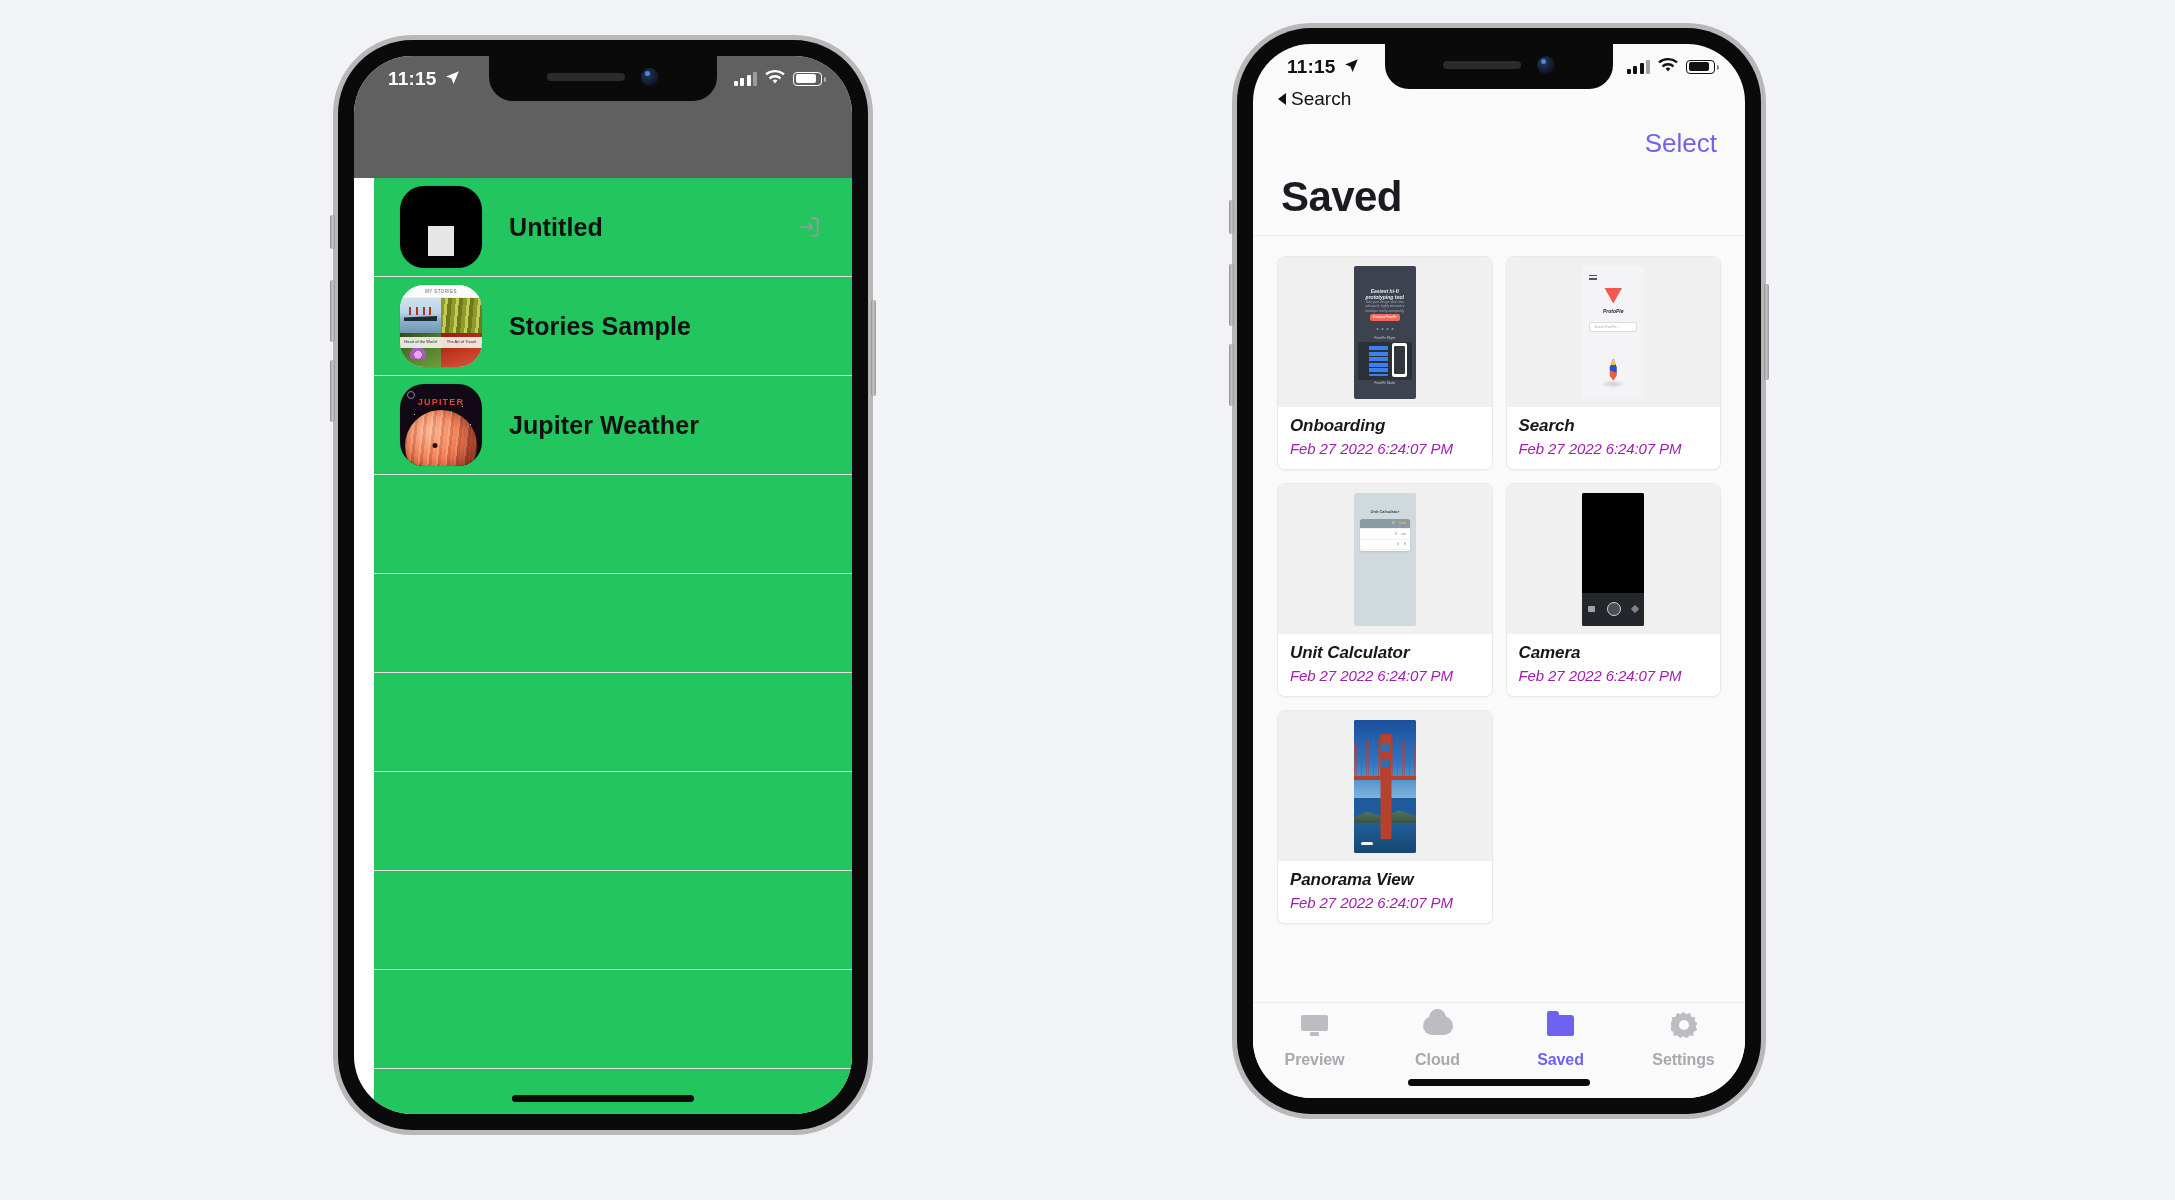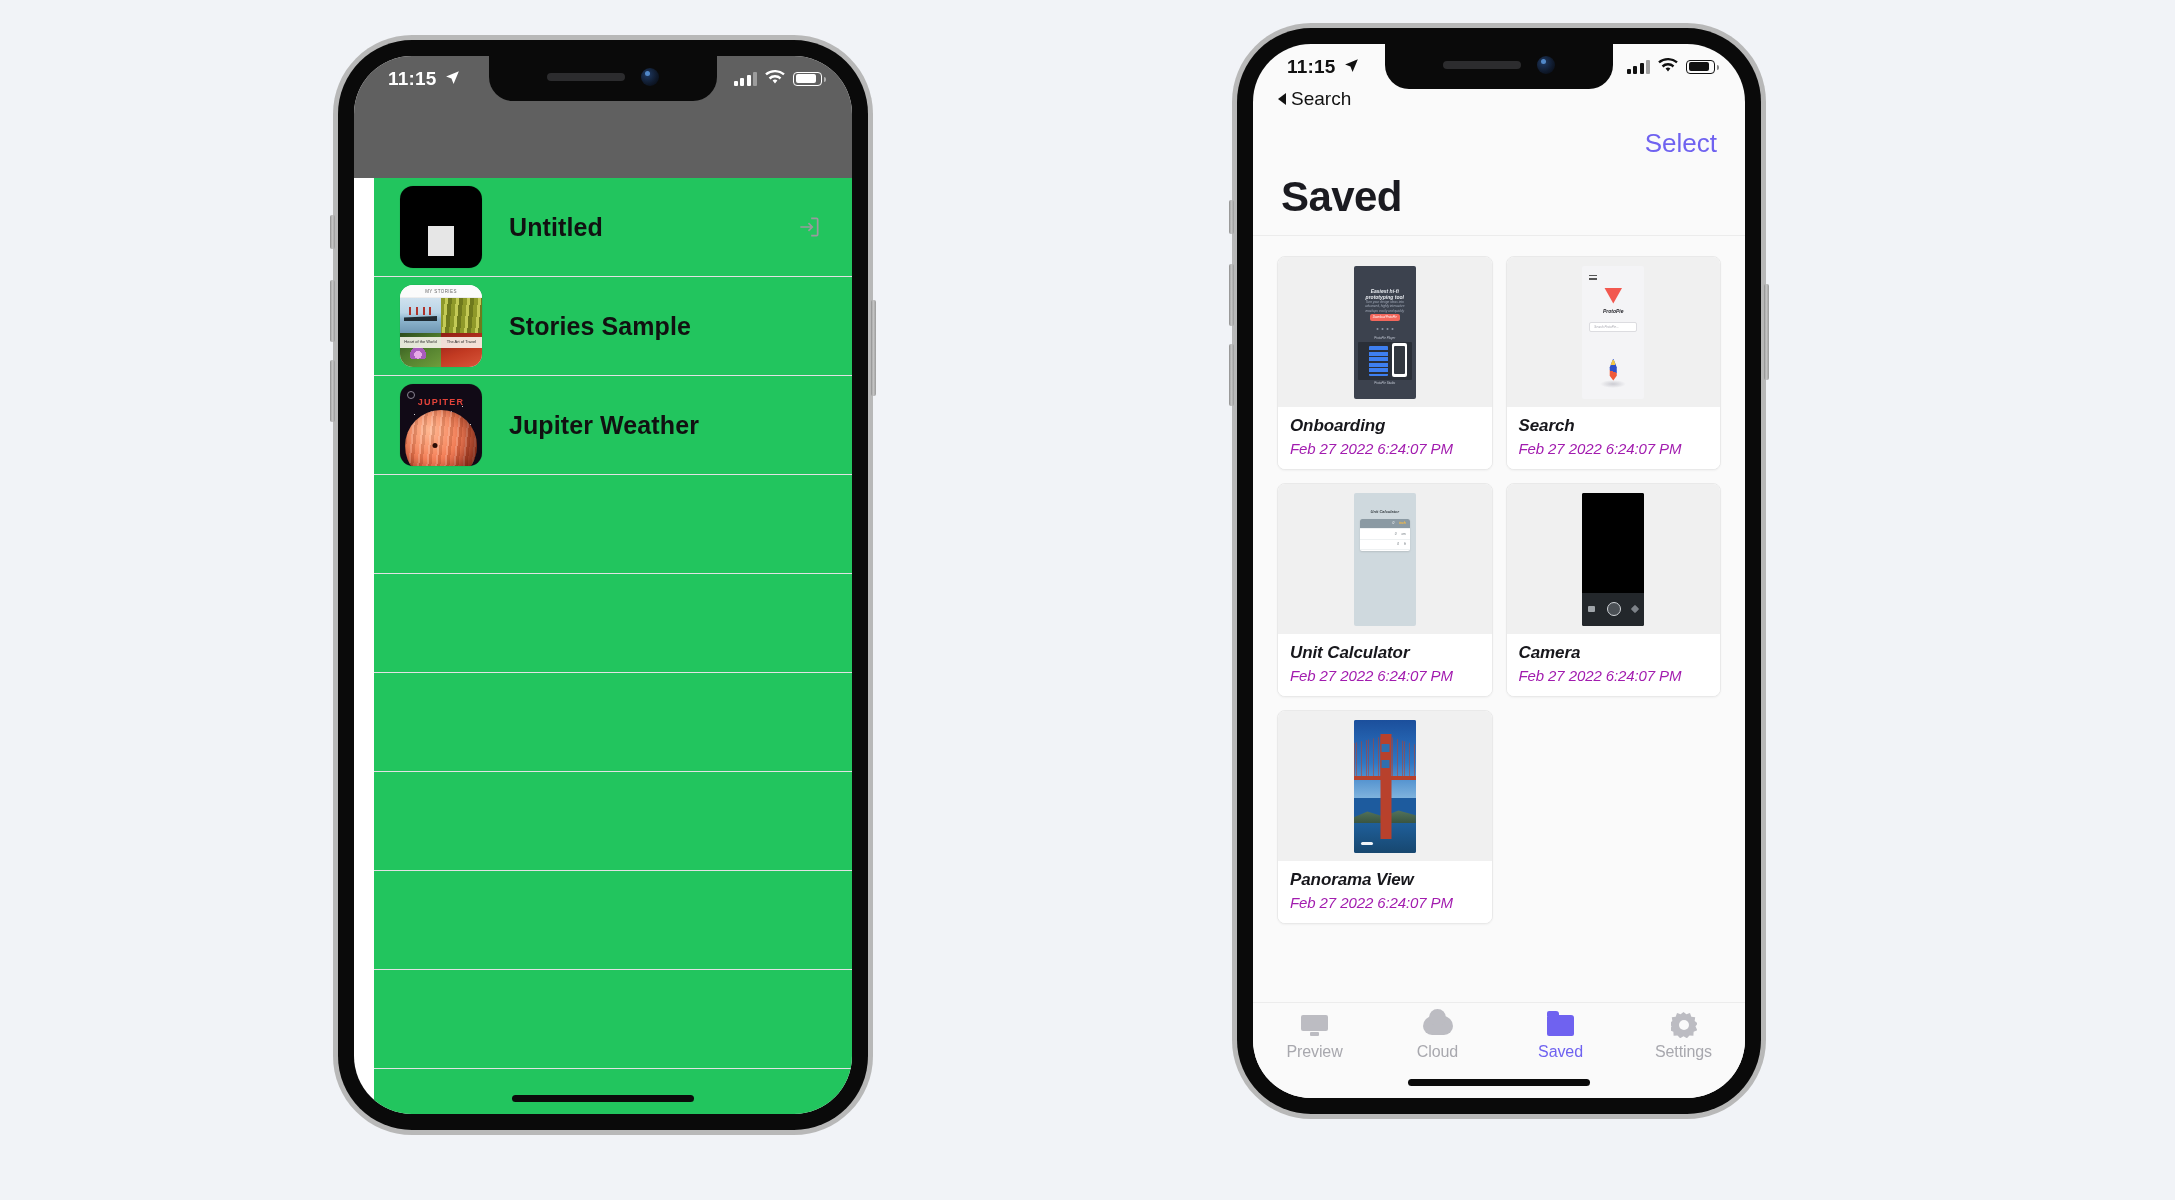--- a/index.html
+++ b/index.html
@@ -169,21 +169,21 @@
     display: flex;
     align-items: center;
     padding: 0 0 0 26px;
     border-bottom: 1px solid #e2e2e4;
     position: relative;
   }
   .proto-row.empty { height: 99px; }
 
   .thumb {
     width: 82px; height: 82px;
-    border-radius: 13px;
+    border-radius: 24px;
     overflow: hidden;
     flex: 0 0 auto;
     background: #000;
     position: relative;
     box-shadow: 0 0 0 .5px rgba(0,0,0,.07);
   }
   .proto-name {
     margin-left: 27px;
     font-size: 25px;
     font-weight: 700;
@@ -520,21 +520,22 @@
     border-top: 1px solid #ececec;
     display: flex;
     z-index: 30;
     padding-bottom: 24px;
   }
   .tab {
     flex: 1;
     display: flex; flex-direction: column;
     align-items: center; justify-content: flex-start;
     padding-top: 9px;
-    gap: 5px;
+    gap: 13px;
+    font-weight: bold;
   }
   .tab .tlabel { font-size: 16px; color: #a8a8ae; letter-spacing: -.1px; }
   .tab.active .tlabel { color: #6f62f0; }
   .tab .ticon { width: 30px; height: 26px; display: flex; align-items: center; justify-content: center; }
 
   .ic-monitor { width: 27px; height: 21px; position: relative; }
   .ic-monitor::before {
     content:""; position:absolute; top:0; left:0; width:27px; height:16px;
     background:#bcbcc2; border-radius:2px;
   }

